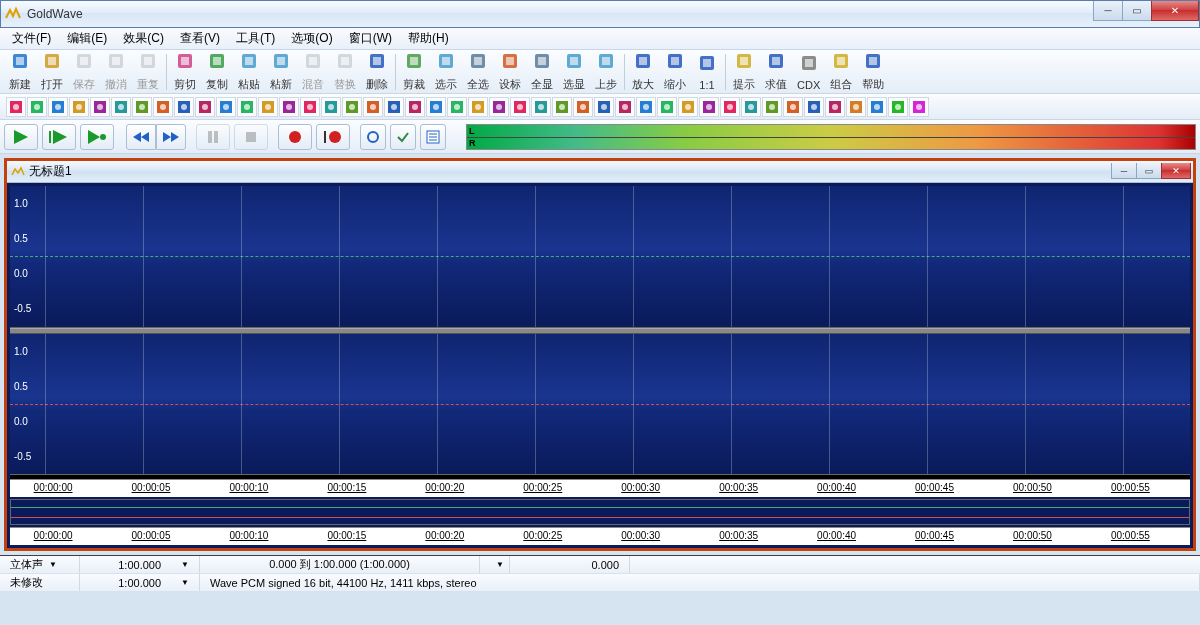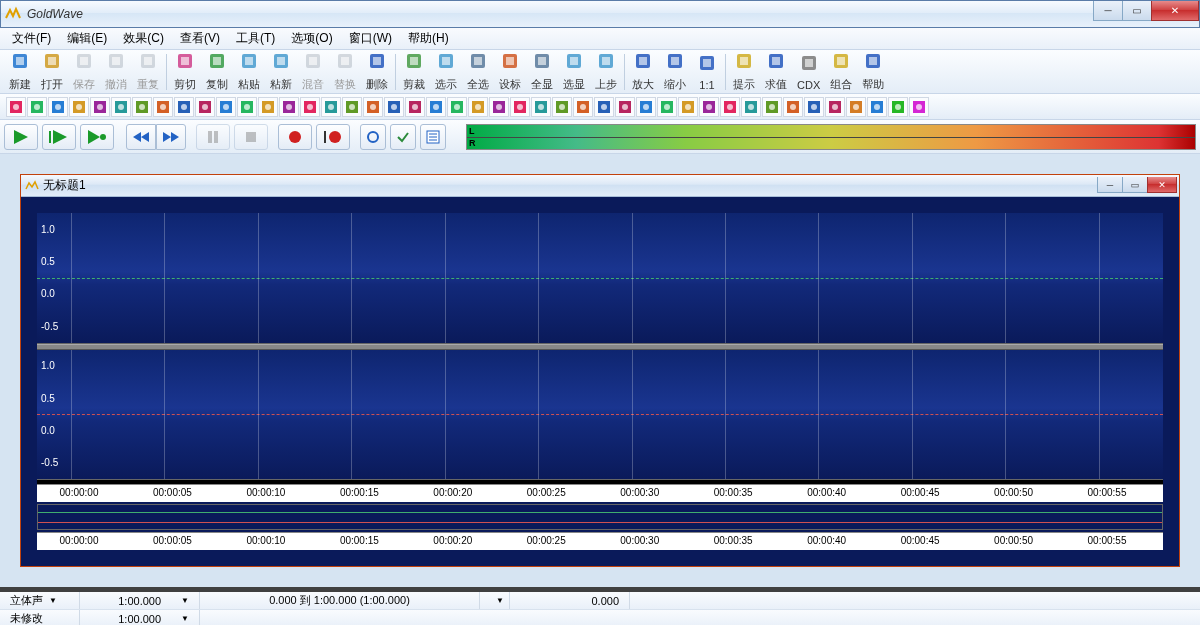--- a/index.html
+++ b/index.html
@@ -1,20 +1,20 @@
 <!DOCTYPE html>
 <html><head>
 <meta charset="utf-8">
 <style>
 * { box-sizing: border-box; margin: 0; padding: 0; font-family: "Microsoft YaHei", "SimSun", Tahoma, sans-serif; }
 body { width: 1200px; height: 625px; background: #d6e4f2; overflow: hidden; font-size: 12px; }
 
 .titlebar { height: 28px; background: linear-gradient(to bottom, #f7fbff, #e2edf9 45%, #d6e6f6 46%, #e8f1fb); border: 1px solid #5a7ca8; display: flex; align-items: center; padding: 0 4px; position: relative; }
 .titlebar .logo { width: 16px; height: 16px; margin-right: 6px; }
-.titlebar .title { font-size: 12px; color: #333; font-style: italic; }
+.titlebar .title { font-size: 12px; color: #333; }
 .window-controls { position: absolute; right: 0; top: 0; display: flex; height: 20px; }
 .wc-btn { width: 30px; height: 20px; border: 1px solid #86a8c6; border-top: none; background: linear-gradient(to bottom, #eaf1fa, #cbdbed); color: #333; display: flex; align-items: center; justify-content: center; font-size: 10px; margin-left: -1px; }
 .wc-btn.close { background: linear-gradient(to bottom, #e78b8b, #d04545 45%, #c62a2a 46%, #e06a6a); color: #fff; width: 48px; border-color: #a03030; border-top-right-radius: 0; }
 
 .menubar { height: 22px; background: linear-gradient(to bottom, #f9fbfe, #e9f0f9); border-bottom: 1px solid #c8d6e8; display: flex; align-items: center; padding: 0 4px; }
 .menubar span { padding: 2px 8px; font-size: 12px; cursor: default; }
 
 .toolbar { display: flex; align-items: center; padding: 2px 4px; border-bottom: 1px solid #c8d6e8; background: linear-gradient(to bottom, #fbfdff, #e4edf7); }
 .toolbar.main { height: 44px; }
 .toolbar.small { height: 26px; padding: 3px 6px; }
@@ -29,42 +29,42 @@
 .sm-btn { width: 20px; height: 20px; border: 1px solid #d0d8e4; background: #fafcfe; display: flex; align-items: center; justify-content: center; margin-right: 1px; font-size: 11px; cursor: default; }
 
 .transport-btn { height: 26px; min-width: 34px; border: 1px solid #aabed6; border-radius: 3px; background: linear-gradient(to bottom, #fdfeff, #e4ecf6); display: flex; align-items: center; justify-content: center; margin-right: 4px; cursor: default; }
 .transport-btn.group { min-width: 30px; margin-right: 0; border-radius: 0; }
 
 .time-display { background: #000; color: #0f0; font-family: "Consolas", monospace; font-size: 20px; font-weight: bold; padding: 1px 8px; border: 1px solid #333; letter-spacing: 1px; }
 
 .vu-meter { flex: 1; height: 26px; margin-left: 6px; border: 1px solid #888; position: relative; background: linear-gradient(to right, #0a4, #4b8 15%, #8c4 30%, #cc4 50%, #e94 70%, #d33 95%, #a00); }
 .vu-meter .lr { position: absolute; left: 2px; font-size: 9px; font-weight: bold; color: #000; }
 
-.doc-window { margin: 20px; border: 1px solid #c2410c; background: #ecf2fa; height: 393px; display: flex; flex-direction: column; }
+.doc-window { margin: 4px; border: 3px solid #c2410c; background: #ecf2fa; height: 393px; display: flex; flex-direction: column; }
 .doc-titlebar { height: 22px; background: linear-gradient(to bottom, #f5f9fe, #dce8f6 45%, #cfe0f2 46%, #e2edf9); display: flex; align-items: center; padding: 0 4px; border-bottom: 1px solid #a8bed8; position: relative; }
 .doc-controls { position: absolute; right: 2px; top: 2px; display: flex; }
 .doc-controls .wc-btn { width: 26px; height: 16px; font-size: 9px; }
 
-.waveform-container { flex: 1; display: flex; flex-direction: column; background: #0a1a5a; padding: 16px; }
+.waveform-container { flex: 1; display: flex; flex-direction: column; background: #0a1a5a; padding: 3px; }
 .channel { flex: 1; position: relative; border-bottom: 1px solid #666; background: linear-gradient(to bottom, #0e2570 0%, #1a3590 45%, #12297a 55%, #0a1a5a 100%); }
 .channel::before { content: ""; position: absolute; left: 0; right: 0; top: 50%; border-top: 1px dashed; }
 .channel.left::before { border-color: #3fae6f; }
 .channel.right::before { border-color: #d05050; }
 .ch-sep { height: 6px; background: #888; border-top: 1px solid #aaa; border-bottom: 1px solid #555; }
 .y-labels { position: absolute; left: 4px; top: 0; bottom: 0; width: 30px; display: flex; flex-direction: column; justify-content: space-around; font-size: 10px; color: #fff; z-index: 2; }
 .grid-line { position: absolute; top: 0; bottom: 0; width: 1px; background: rgba(255,255,255,0.25); }
 
 .time-ruler { height: 18px; background: #fff; border-top: 1px solid #888; position: relative; font-size: 10px; }
-.time-ruler .tick { position: absolute; top: 2px; font-size: 10px; }
+.time-ruler .tick { position: absolute; top: 2px; font-size: 10px; text-decoration: underline; }
 
 .overview { height: 26px; background: #0a1a5a; margin: 2px 0; border: 1px solid #666; position: relative; }
 .overview::before { content:""; position:absolute; left:0; right:0; top:30%; border-top: 1px solid #3fae6f; }
 .overview::after { content:""; position:absolute; left:0; right:0; top:70%; border-top: 1px solid #d05050; }
 
-.status-area { border-top: 5px solid #404040; }
+.status-area { border-top: 1px solid #404040; }
 .status-row { height: 18px; display: flex; align-items: center; background: linear-gradient(to bottom, #f9fbfe, #e9f0f9); font-size: 11px; border-bottom: 1px solid #d8e2ee; }
 .status-cell { padding: 0 10px; border-right: 1px solid #d0dae6; height: 100%; display: flex; align-items: center; }
 .status-cell .arrow { margin-left: 6px; font-size: 8px; }
 
 svg { display: block; }
 </style>
 </head>
 <body>
 
 <div class="titlebar">
@@ -806,14 +806,17 @@
     <div class="status-cell" style="flex:1;border:none"></div>
   </div>
   <div class="status-row">
     <div class="status-cell" style="width:80px">
         <span>未修改</span>
       </div>
     <div class="status-cell" style="width:120px;justify-content:flex-end">
         <span>1:00.000</span>
         <span class="arrow" style="margin-left:20px">▼</span>
       </div>
+    <div class="status-cell" style="flex:1">
+        <span>Wave PCM signed 16 bit, 44100 Hz, 1411 kbps, stereo</span>
+      </div>
   </div>
 </div>
 
 </body></html>

